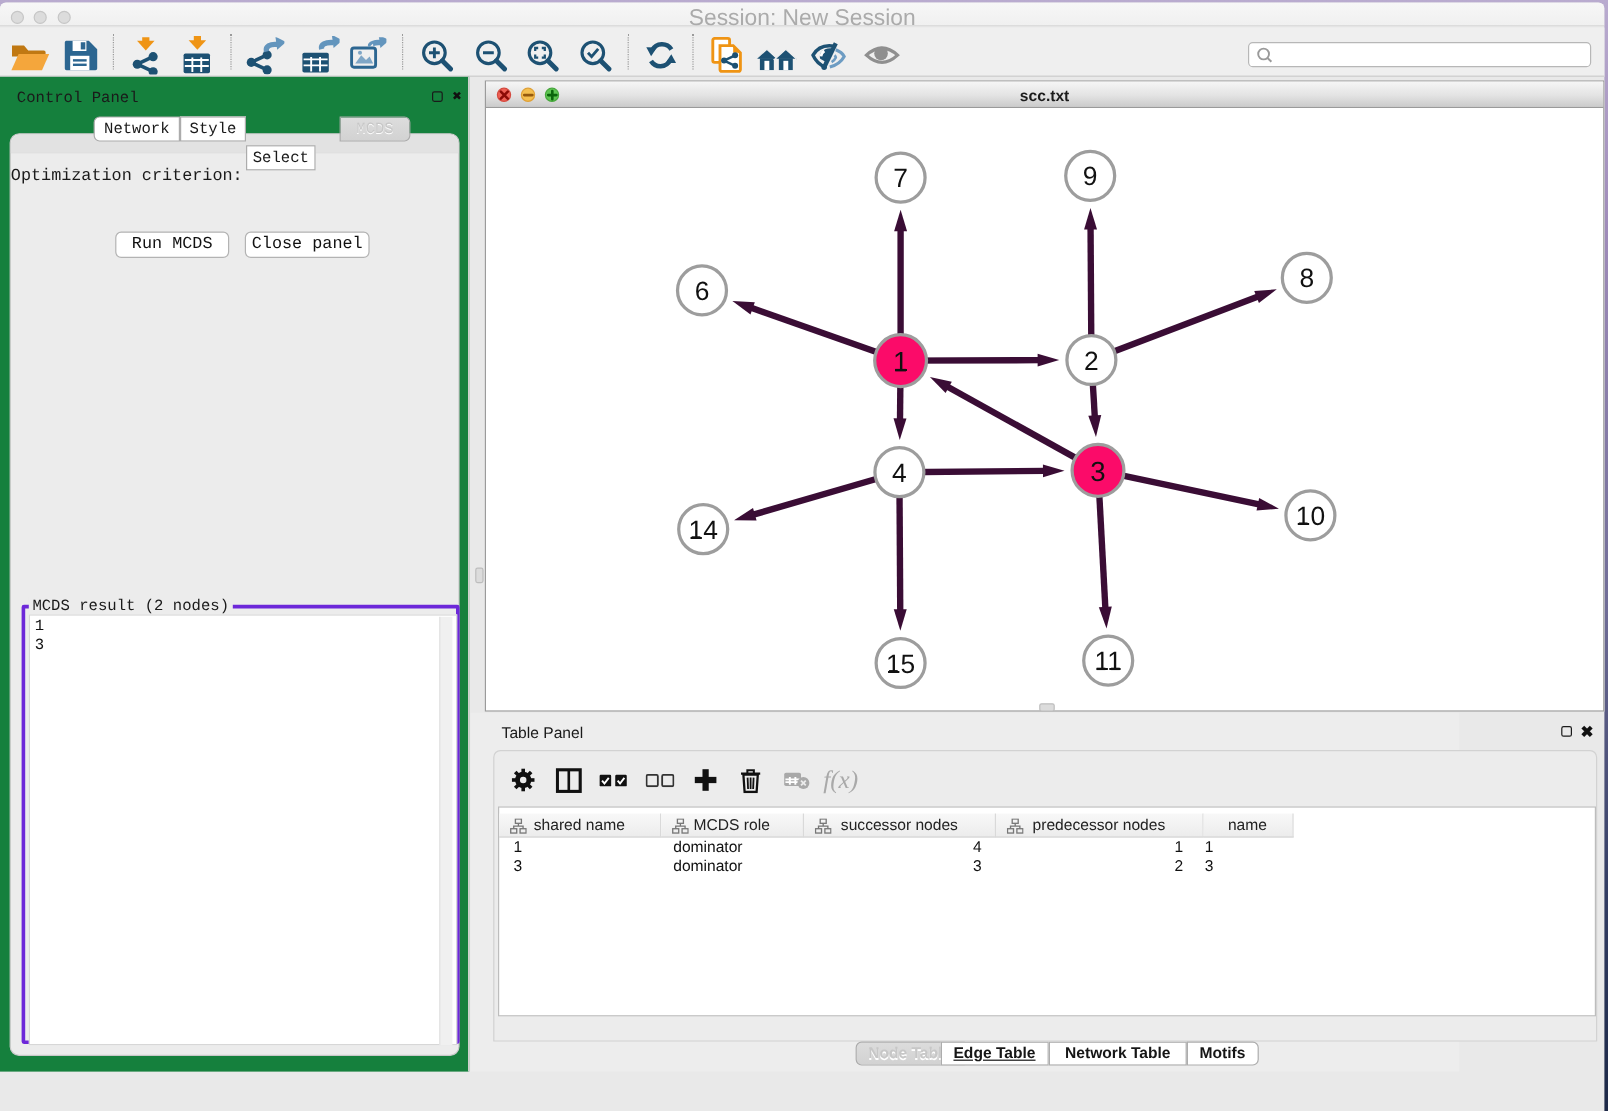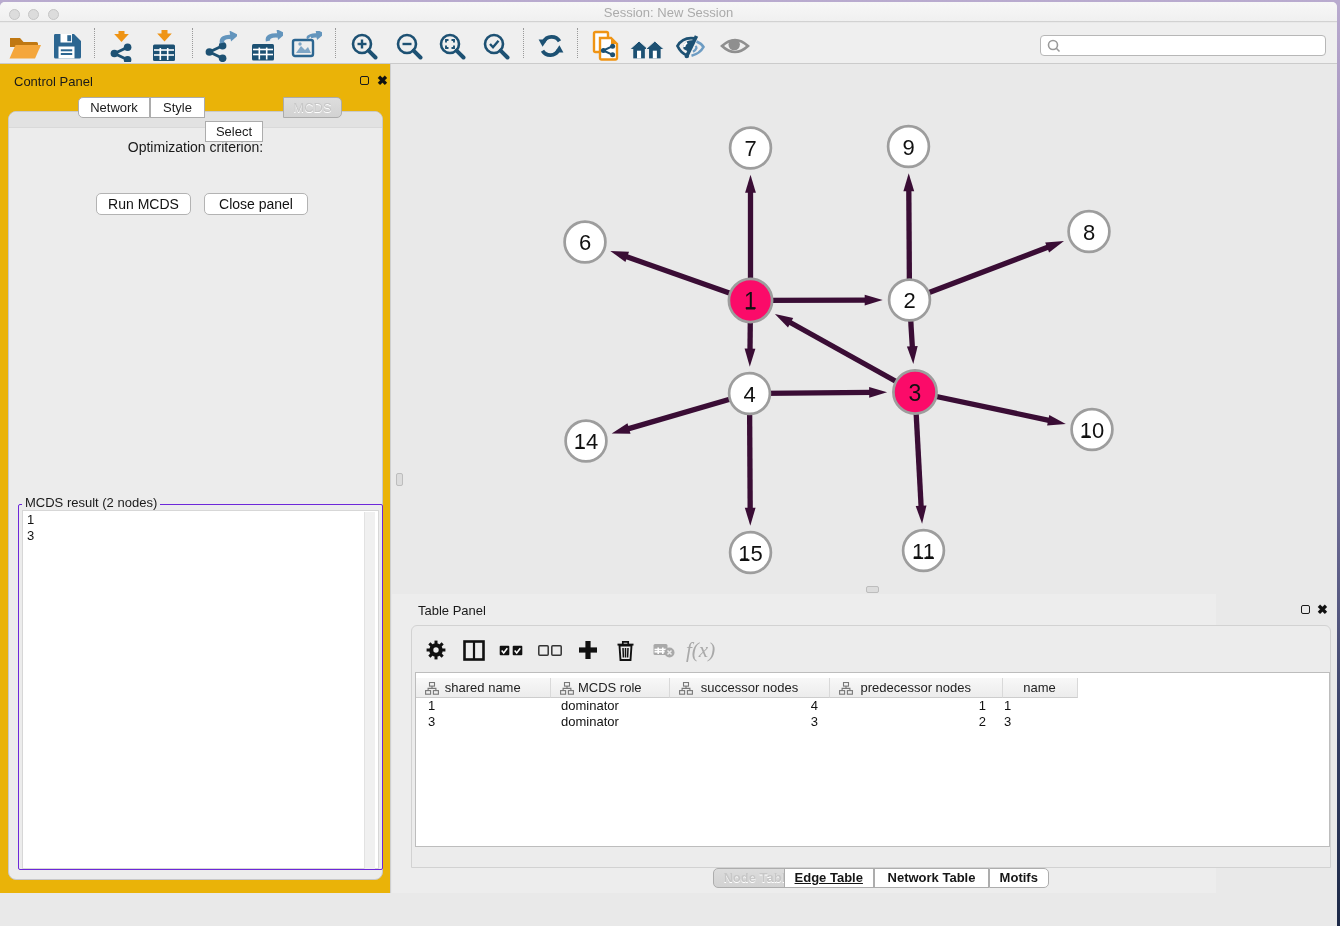--- a/index.html
+++ b/index.html
@@ -8,45 +8,45 @@
          background:linear-gradient(180deg,#b9abcf 0%,#a08cba 20%,#6f6c96 55%,#333d63 80%,#1d2947 100%); }
   .abs { position:absolute; }
   #win { position:absolute; left:0; top:2px; width:1337px; height:924px;
          background:#e9e9e9; border-radius:5px 5px 0 0; }
   #titlebar { position:absolute; left:0; top:0; width:100%; height:20px;
               background:linear-gradient(180deg,#f7f7f7,#f0f0f0);
               border-bottom:1px solid #d2d2d2; border-radius:5px 5px 0 0; }
   .tl-circle { position:absolute; top:7px; width:11px; height:11px; border-radius:50%;
                background:#dcdcdc; border:1px solid #c6c6c6; }
   #title-text { position:absolute; top:3px; left:0; width:100%; text-align:center;
-                font-size:13px; color:#ababab; }
+                font-size:19px; color:#ababab; }
   #toolbar { position:absolute; left:0; top:21px; width:100%; height:41px;
              background:#efefef; border-bottom:1px solid #cbcbcb; }
   .tsep { position:absolute; top:5px; height:30px; width:0;
           border-left:1px dotted #9a9a9a; }
   #search { position:absolute; left:1040px; top:12px; width:286px; height:21px;
             background:#fff; border:1px solid #b7b7b7; border-radius:4px; }
   
   #cpanel { position:absolute; left:0; top:62px; width:391px; height:829px;
-            background:#eab308; border-right:1px solid #cfcfcf; }
+            background:#15803d; border-right:1px solid #cfcfcf;font-family:Liberation Mono, monospace; }
   #cp-inner { position:absolute; left:8px; top:47px; width:375px; height:769px;
               background:#ececec; border:1px solid #c9c9c9; border-radius:8px; }
   #cp-band { position:absolute; left:0; top:0; width:100%; height:16px;
              background:#e2e2e2; border-radius:8px 8px 0 0; border-bottom:1px solid #d9d9d9; }
   .ptitle { font-size:13px; color:#1a1a1a; }
   .sqicon { position:absolute; width:9px; height:9px; border:1.6px solid #1a1a1a; border-radius:2px; background:transparent; }
   .xicon { position:absolute; font-size:13px; font-weight:bold; color:#111; line-height:10px; }
   .tabseg { position:absolute; top:0; height:21px; background:#fff; border:1px solid #acacac;
             font-size:13px; color:#1a1a1a; text-align:center; line-height:19px; }
   
   .btn { position:absolute; background:#fff; border:1px solid #b3b3b3; border-radius:5px;
          font-size:14px; color:#111; text-align:center; }
   
   #gbox { position:absolute; left:9px; top:392px; width:365px; height:366px;
-          border:1px solid #6d28d9; border-radius:2px; }
+          border:3px solid #6d28d9; border-radius:2px; }
   #gbox-label { position:absolute; left:3px; top:-10px; background:#ececec; padding:0 3px;
                 font-size:13px; color:#1a1a1a; }
   #gbox-white { position:absolute; left:3px; top:5px; width:357px; height:359px;
                 background:#fff; border:1px solid #d7d7d7; font-size:13px; color:#111; }
   #gbox-scroll { position:absolute; right:3px; top:1px; width:11px; height:357px;
                  background:#f0f0f0; border-left:1px solid #e2e2e2; }
   
   #netwin { position:absolute; left:404px; top:65px; width:933px; height:526px;
             border:1px solid #9b9b9b; background:#fff; }
   #net-title { position:absolute; left:0; top:0; width:100%; height:22px;
@@ -214,34 +214,54 @@
     <div class="sqicon" style="left:360px;top:12px"></div>
     <div class="xicon" style="left:377px;top:12px">✖</div>
     <div style="position:absolute;left:78px;top:33px;width:244px;height:21px;z-index:5">
 <div class="tabseg" style="left:0px;width:72px;border-radius:5px 0 0 5px;">Network</div>
 <div class="tabseg" style="left:72px;width:55px;">Style</div>
 <div class="tabseg" style="left:127px;width:58px;margin-top:24px;">Select</div>
 <div class="tabseg etched" style="left:185px;width:59px;border-radius:0 5px 5px 0;background:linear-gradient(180deg,#dddddd,#d2d2d2);">MCDS</div>
 </div>
     <div id="cp-inner">
         <div id="cp-band"></div>
-      <div style="position:absolute;left:0;top:27px;width:100%;text-align:center;font-size:14px;color:#1a1a1a">Optimization criterion:</div>
+      <div style="position:absolute;left:0;top:27px;width:100%;text-align:left;font-size:14px;color:#1a1a1a">Optimization criterion:</div>
       <div class="btn" style="left:87px;top:81px;width:95px;height:22px;line-height:20px">Run MCDS</div>
       <div class="btn" style="left:195px;top:81px;width:104px;height:22px;line-height:20px">Close panel</div>
       <div id="gbox">
         <div id="gbox-label">MCDS result (2 nodes)</div>
         <div id="gbox-white">
           <div style="position:absolute;left:4px;top:1px">1</div>
           <div style="position:absolute;left:4px;top:17px">3</div>
           <div id="gbox-scroll"></div>
         </div>
       </div>
     </div>
   </div>
 
+  <div id="netwin">
+    <div id="net-title">
+      <div class="light" style="left:8.75px;background:#ee6156;border:0.5px solid #d44a3f">
+          <svg width="12.5" height="12.5" viewBox="-6.25 -6.25 12.5 12.5" style="position:absolute;left:-0.5px;top:-0.5px">
+            <path d="M-2.9,-2.9 L2.9,2.9 M-2.9,2.9 L2.9,-2.9" stroke="#8c0b06" stroke-width="2.2" stroke-linecap="round"></path>
+          </svg>
+        </div>
+<div class="light" style="left:28.75px;background:#f5bf4f;border:0.5px solid #dfa036">
+          <svg width="12.5" height="12.5" viewBox="-6.25 -6.25 12.5 12.5" style="position:absolute;left:-0.5px;top:-0.5px">
+            <path d="M-3.4,0 L3.4,0" stroke="#95590d" stroke-width="2.2" stroke-linecap="round"></path>
+          </svg>
+        </div>
+<div class="light" style="left:48.75px;background:#5ec552;border:0.5px solid #48a73d">
+          <svg width="12.5" height="12.5" viewBox="-6.25 -6.25 12.5 12.5" style="position:absolute;left:-0.5px;top:-0.5px">
+            <path d="M-3.4,0 L3.4,0 M0,-3.4 L0,3.4" stroke="#0b650b" stroke-width="2.2" stroke-linecap="round"></path>
+          </svg>
+        </div>
+      <div id="net-title-text">scc.txt</div>
+    </div>
+  </div>
   <svg width="933" height="502" viewBox="0 0 933 502" style="position:absolute;left:404px;top:88px">
 <line x1="346.5" y1="210.5" x2="346.5" y2="100.8" stroke="#3a0d35" stroke-width="5.3"></line>
 <polygon points="346.5,84.8 351.9,102.8 341.1,102.8" fill="#3a0d35"></polygon>
 <line x1="346.5" y1="210.5" x2="221.4" y2="166.3" stroke="#3a0d35" stroke-width="5.3"></line>
 <polygon points="206.3,160.9 225.0,161.8 221.4,172.0" fill="#3a0d35"></polygon>
 <line x1="346.5" y1="210.5" x2="462.7" y2="210.1" stroke="#3a0d35" stroke-width="5.3"></line>
 <polygon points="478.7,210.1 460.7,215.5 460.7,204.7" fill="#3a0d35"></polygon>
 <line x1="346.5" y1="210.5" x2="346.0" y2="260.7" stroke="#3a0d35" stroke-width="5.3"></line>
 <polygon points="345.8,276.7 340.6,258.6 351.4,258.8" fill="#3a0d35"></polygon>
 <line x1="505.5" y1="210.0" x2="504.8" y2="99.3" stroke="#3a0d35" stroke-width="5.3"></line>

